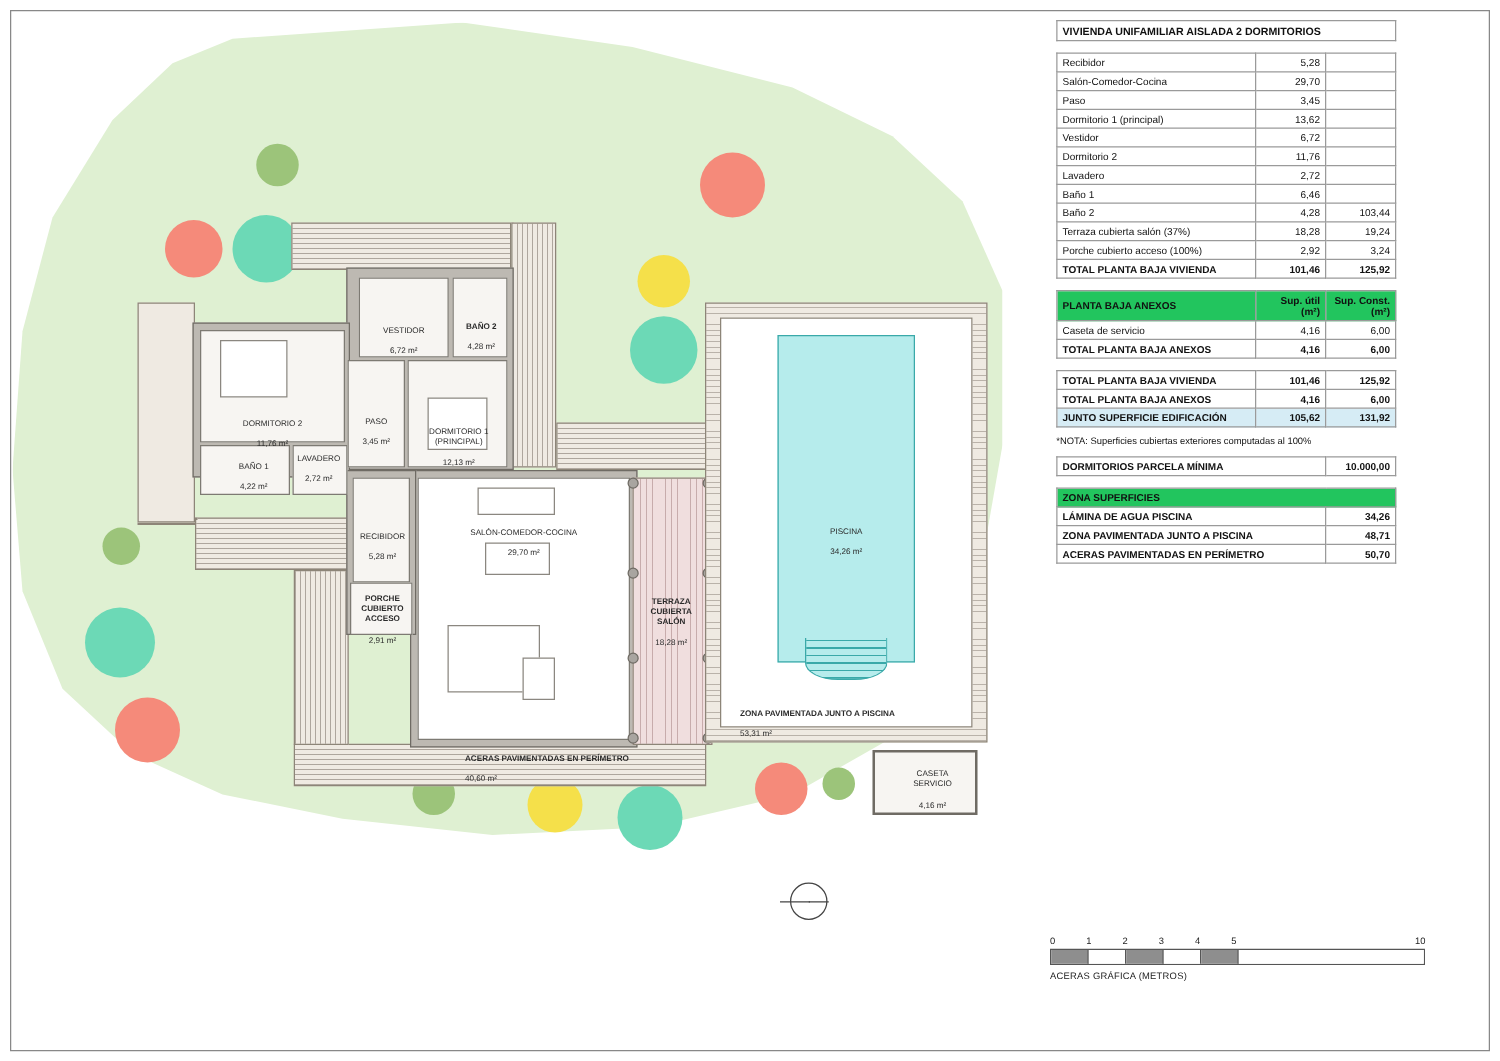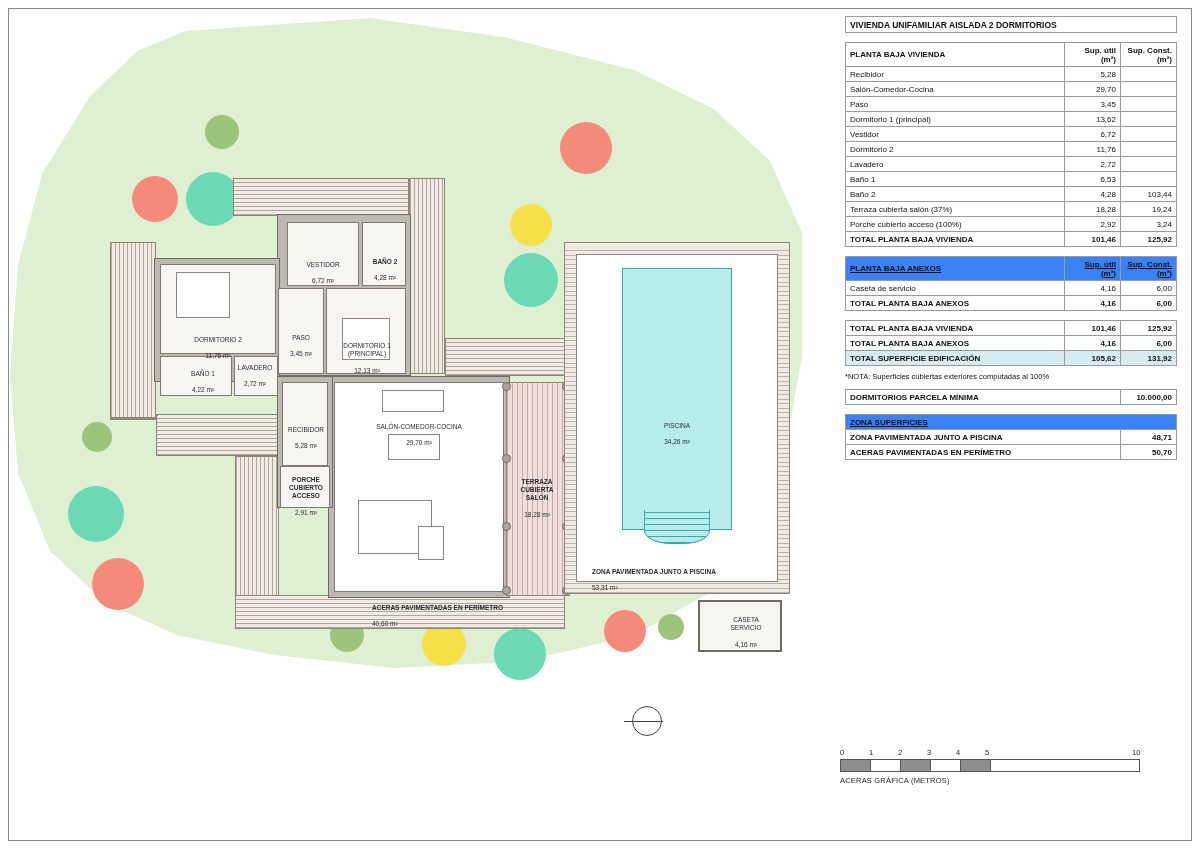--- a/index.html
+++ b/index.html
@@ -108,30 +108,30 @@
   
   .scalebar { position:absolute; left:840px; top:748px; width:300px; }
   .scale-ticks { position:relative; height:11px; }
   .scale-ticks span { position:absolute; font-size:7.5px; color:#222; }
   .scale-blocks { display:flex; height:13px; border:1px solid #555; width:300px; }
   .scale-blocks div { height:100%; border-right:1px solid #555; }
   .scale-blocks div:last-child { border-right:none; }
   .scale-caption { margin-top:4px; font-size:7.5px; letter-spacing:.2px; color:#222; }
 
   
-  .tables { position:absolute; left:845px; top:16px; width:332px; }
+  .tables { position:absolute; left:845px; top:16px; width:272px; }
   table { border-collapse:collapse; width:100%; font-size:8px; color:#111; }
   td, th { border:1px solid #9a9a9a; padding:2.5px 4px; font-weight:normal; text-align:left; }
   .tbl { margin-bottom:9px; }
   .hdr td { font-weight:bold; font-size:8px; }
   .num { text-align:right; width:56px; }
   .num2 { text-align:right; width:56px; }
   .bold td { font-weight:bold; }
   .title-row td { font-weight:bold; font-size:8.5px; }
-  .fill-grey { background:#3b82f6;text-decoration:underline; }
+  .fill-grey { background:#22c55e; }
   .fill-blue { background:#d6ecf5; }
   .note { font-size:7.5px; margin:-3px 0 8px 0; color:#111; }
 </style>
 </head>
 <body>
 
 <div class="sheet-border"></div>
 
 <div class="drawing">
 
@@ -300,27 +300,20 @@
   <table class="tbl">
     <tbody>
         <tr class="title-row">
           <td>VIVIENDA UNIFAMILIAR AISLADA 2 DORMITORIOS</td>
         </tr>
   </tbody>
     </table>
 
   <table class="tbl">
     <tbody>
-        <tr class="hdr">
-      <td>PLANTA BAJA VIVIENDA</td>
-      <td class="num" style="white-space:pre-line;">Sup. útil
-(m²)</td>
-      <td class="num2" style="white-space:pre-line;">Sup. Const.
-(m²)</td>
-    </tr>
     <tr>
       <td>Recibidor</td>
       <td class="num">5,28</td>
       <td class="num2"></td>
     </tr>
     <tr>
       <td>Salón-Comedor-Cocina</td>
       <td class="num">29,70</td>
       <td class="num2"></td>
     </tr>
@@ -344,21 +337,21 @@
       <td class="num">11,76</td>
       <td class="num2"></td>
     </tr>
     <tr>
       <td>Lavadero</td>
       <td class="num">2,72</td>
       <td class="num2"></td>
     </tr>
     <tr>
       <td>Baño 1</td>
-      <td class="num">6,53</td>
+      <td class="num">6,46</td>
       <td class="num2"></td>
     </tr>
     <tr>
       <td>Baño 2</td>
       <td class="num">4,28</td>
       <td class="num2">103,44</td>
     </tr>
     <tr>
       <td>Terraza cubierta salón (37%)</td>
       <td class="num">18,28</td>
@@ -405,21 +398,21 @@
       <td>TOTAL PLANTA BAJA VIVIENDA</td>
       <td class="num">101,46</td>
       <td class="num2">125,92</td>
     </tr>
     <tr class="bold">
       <td>TOTAL PLANTA BAJA ANEXOS</td>
       <td class="num">4,16</td>
       <td class="num2">6,00</td>
     </tr>
     <tr class="bold fill-blue">
-      <td>TOTAL SUPERFICIE EDIFICACIÓN</td>
+      <td>JUNTO SUPERFICIE EDIFICACIÓN</td>
       <td class="num">105,62</td>
       <td class="num2">131,92</td>
     </tr>
   </tbody>
     </table>
 
   <div class="note">*NOTA: Superficies cubiertas exteriores computadas al 100%</div>
 
   <table class="tbl">
     <tbody>
@@ -429,20 +422,24 @@
     </tr>
   </tbody>
     </table>
 
   <table class="tbl">
     <tbody>
         <tr class="hdr fill-grey">
       <td colspan="2">ZONA SUPERFICIES</td>
     </tr>
     <tr class="bold">
+      <td>LÁMINA DE AGUA PISCINA</td>
+      <td class="num2">34,26</td>
+    </tr>
+    <tr class="bold">
       <td>ZONA PAVIMENTADA JUNTO A PISCINA</td>
       <td class="num2">48,71</td>
     </tr>
     <tr class="bold">
       <td>ACERAS PAVIMENTADAS EN PERÍMETRO</td>
       <td class="num2">50,70</td>
     </tr>
   </tbody>
     </table>
 

